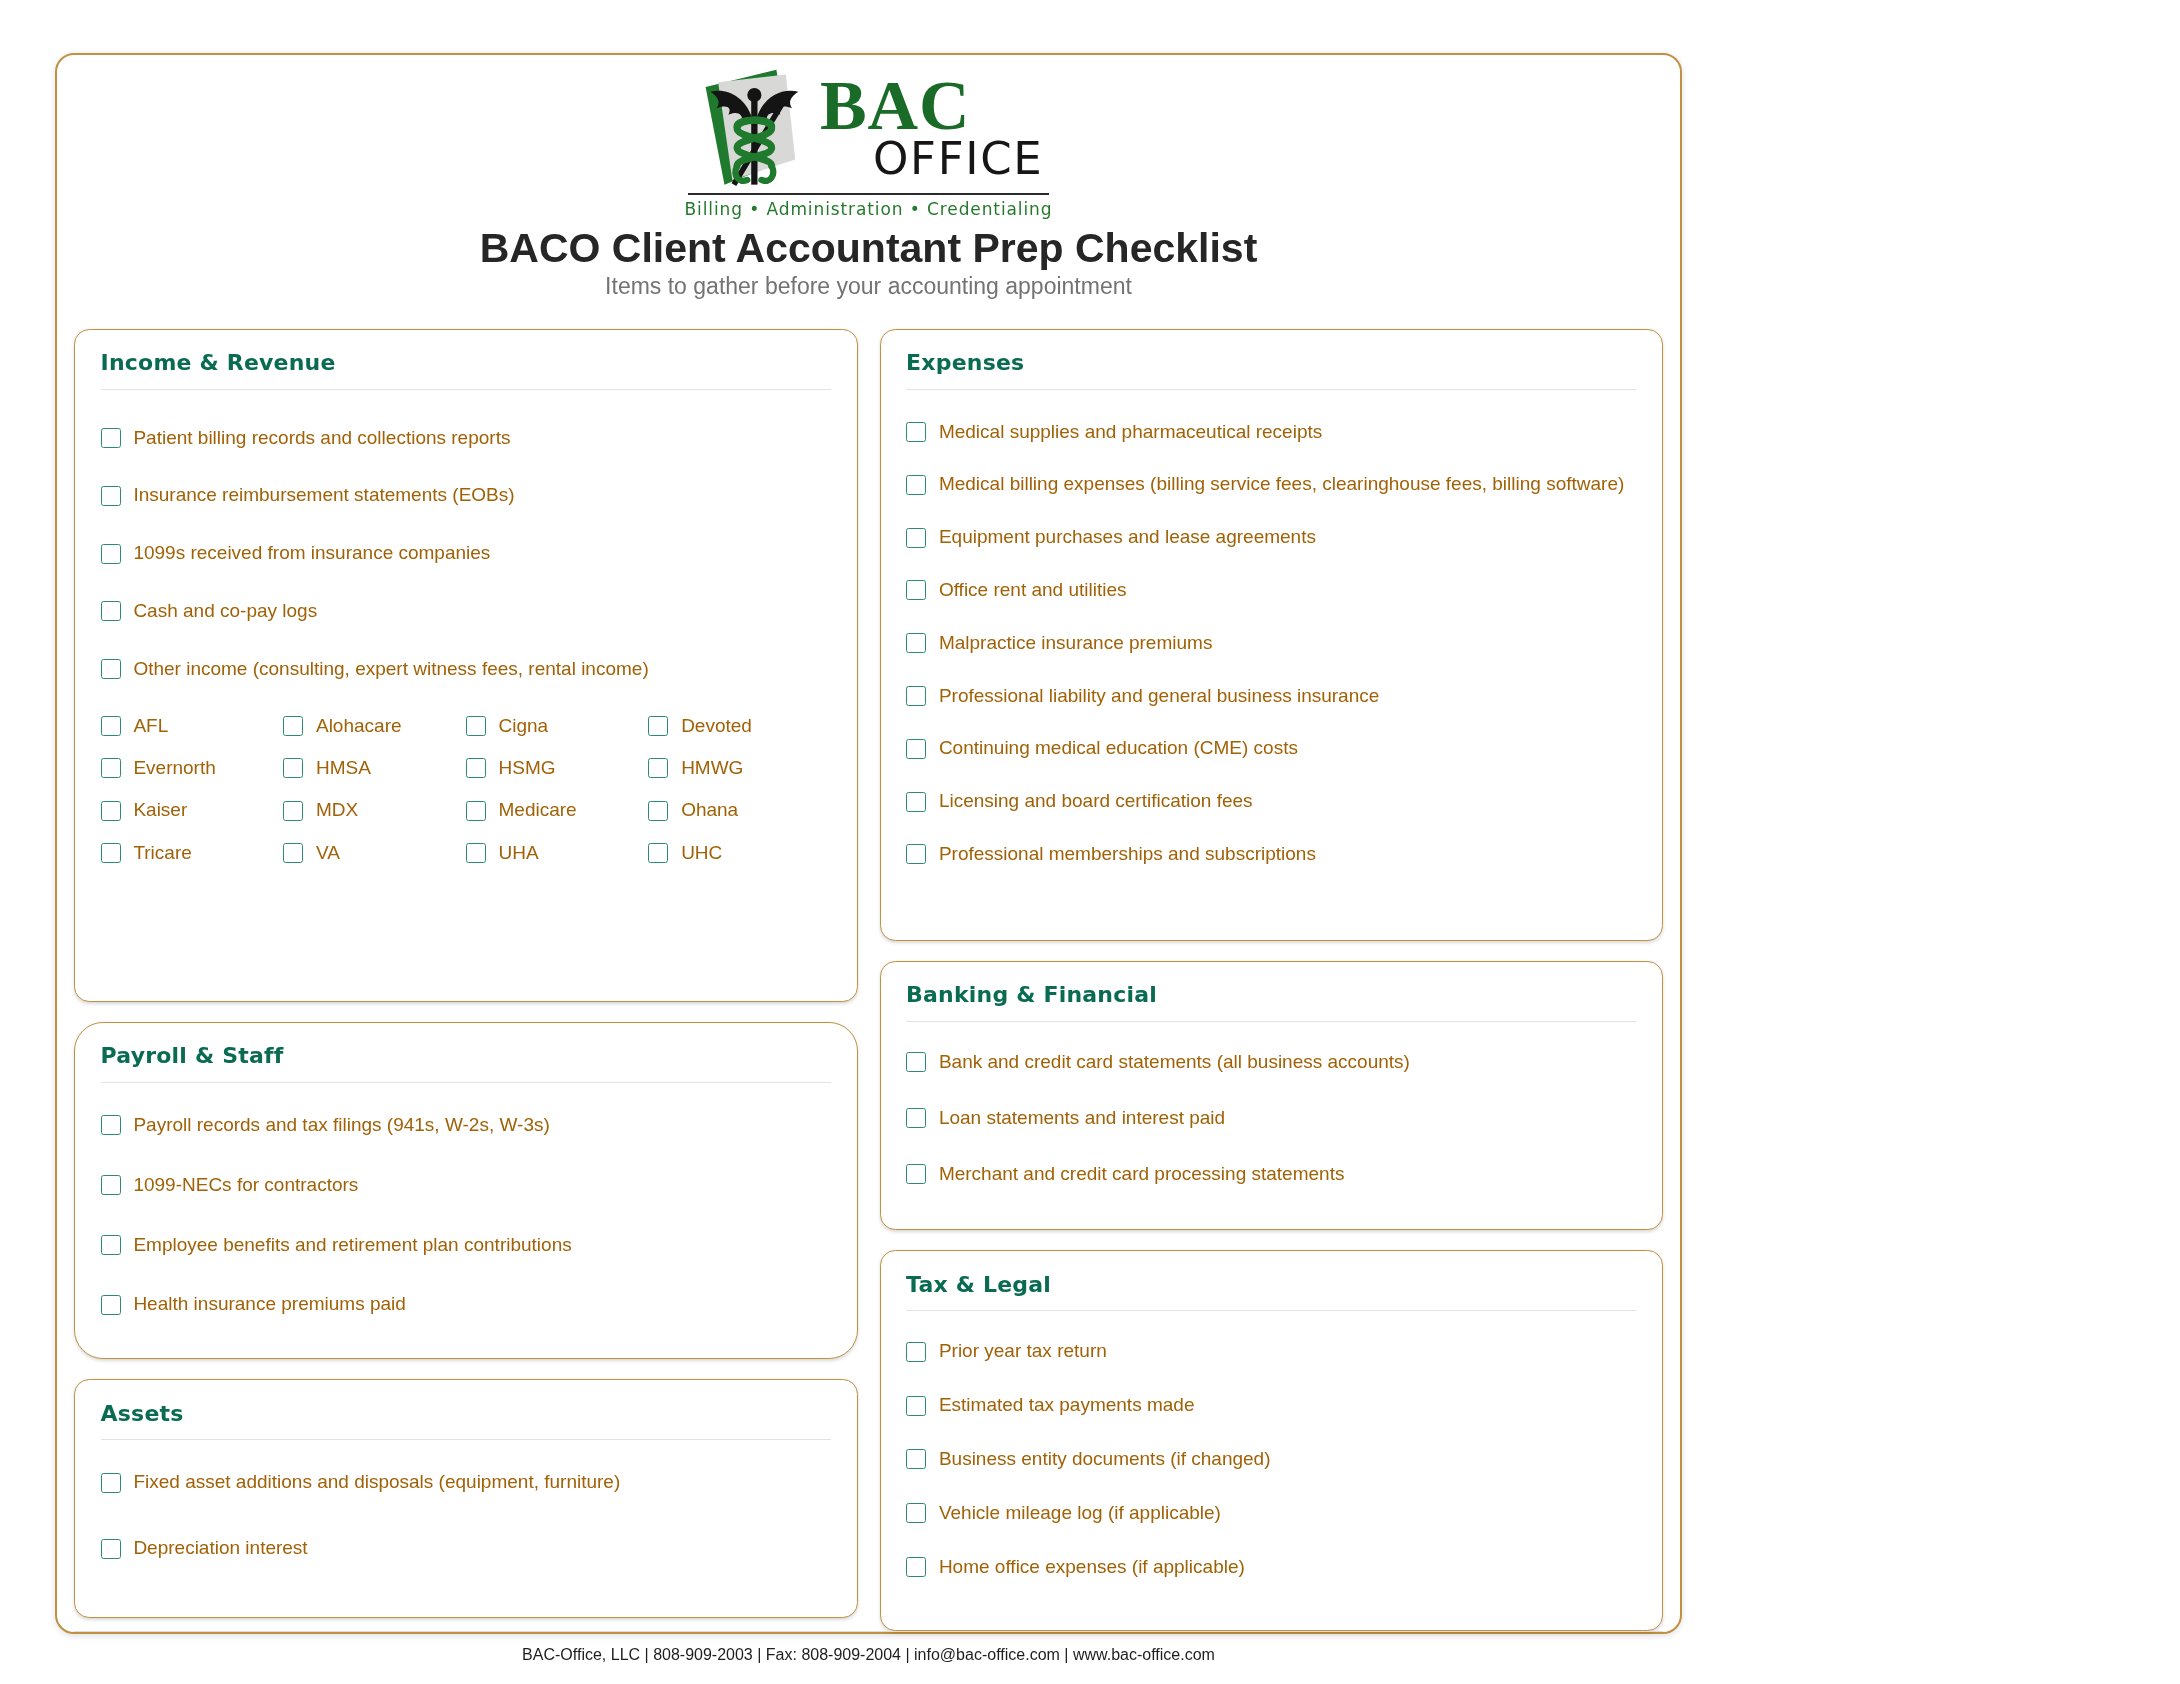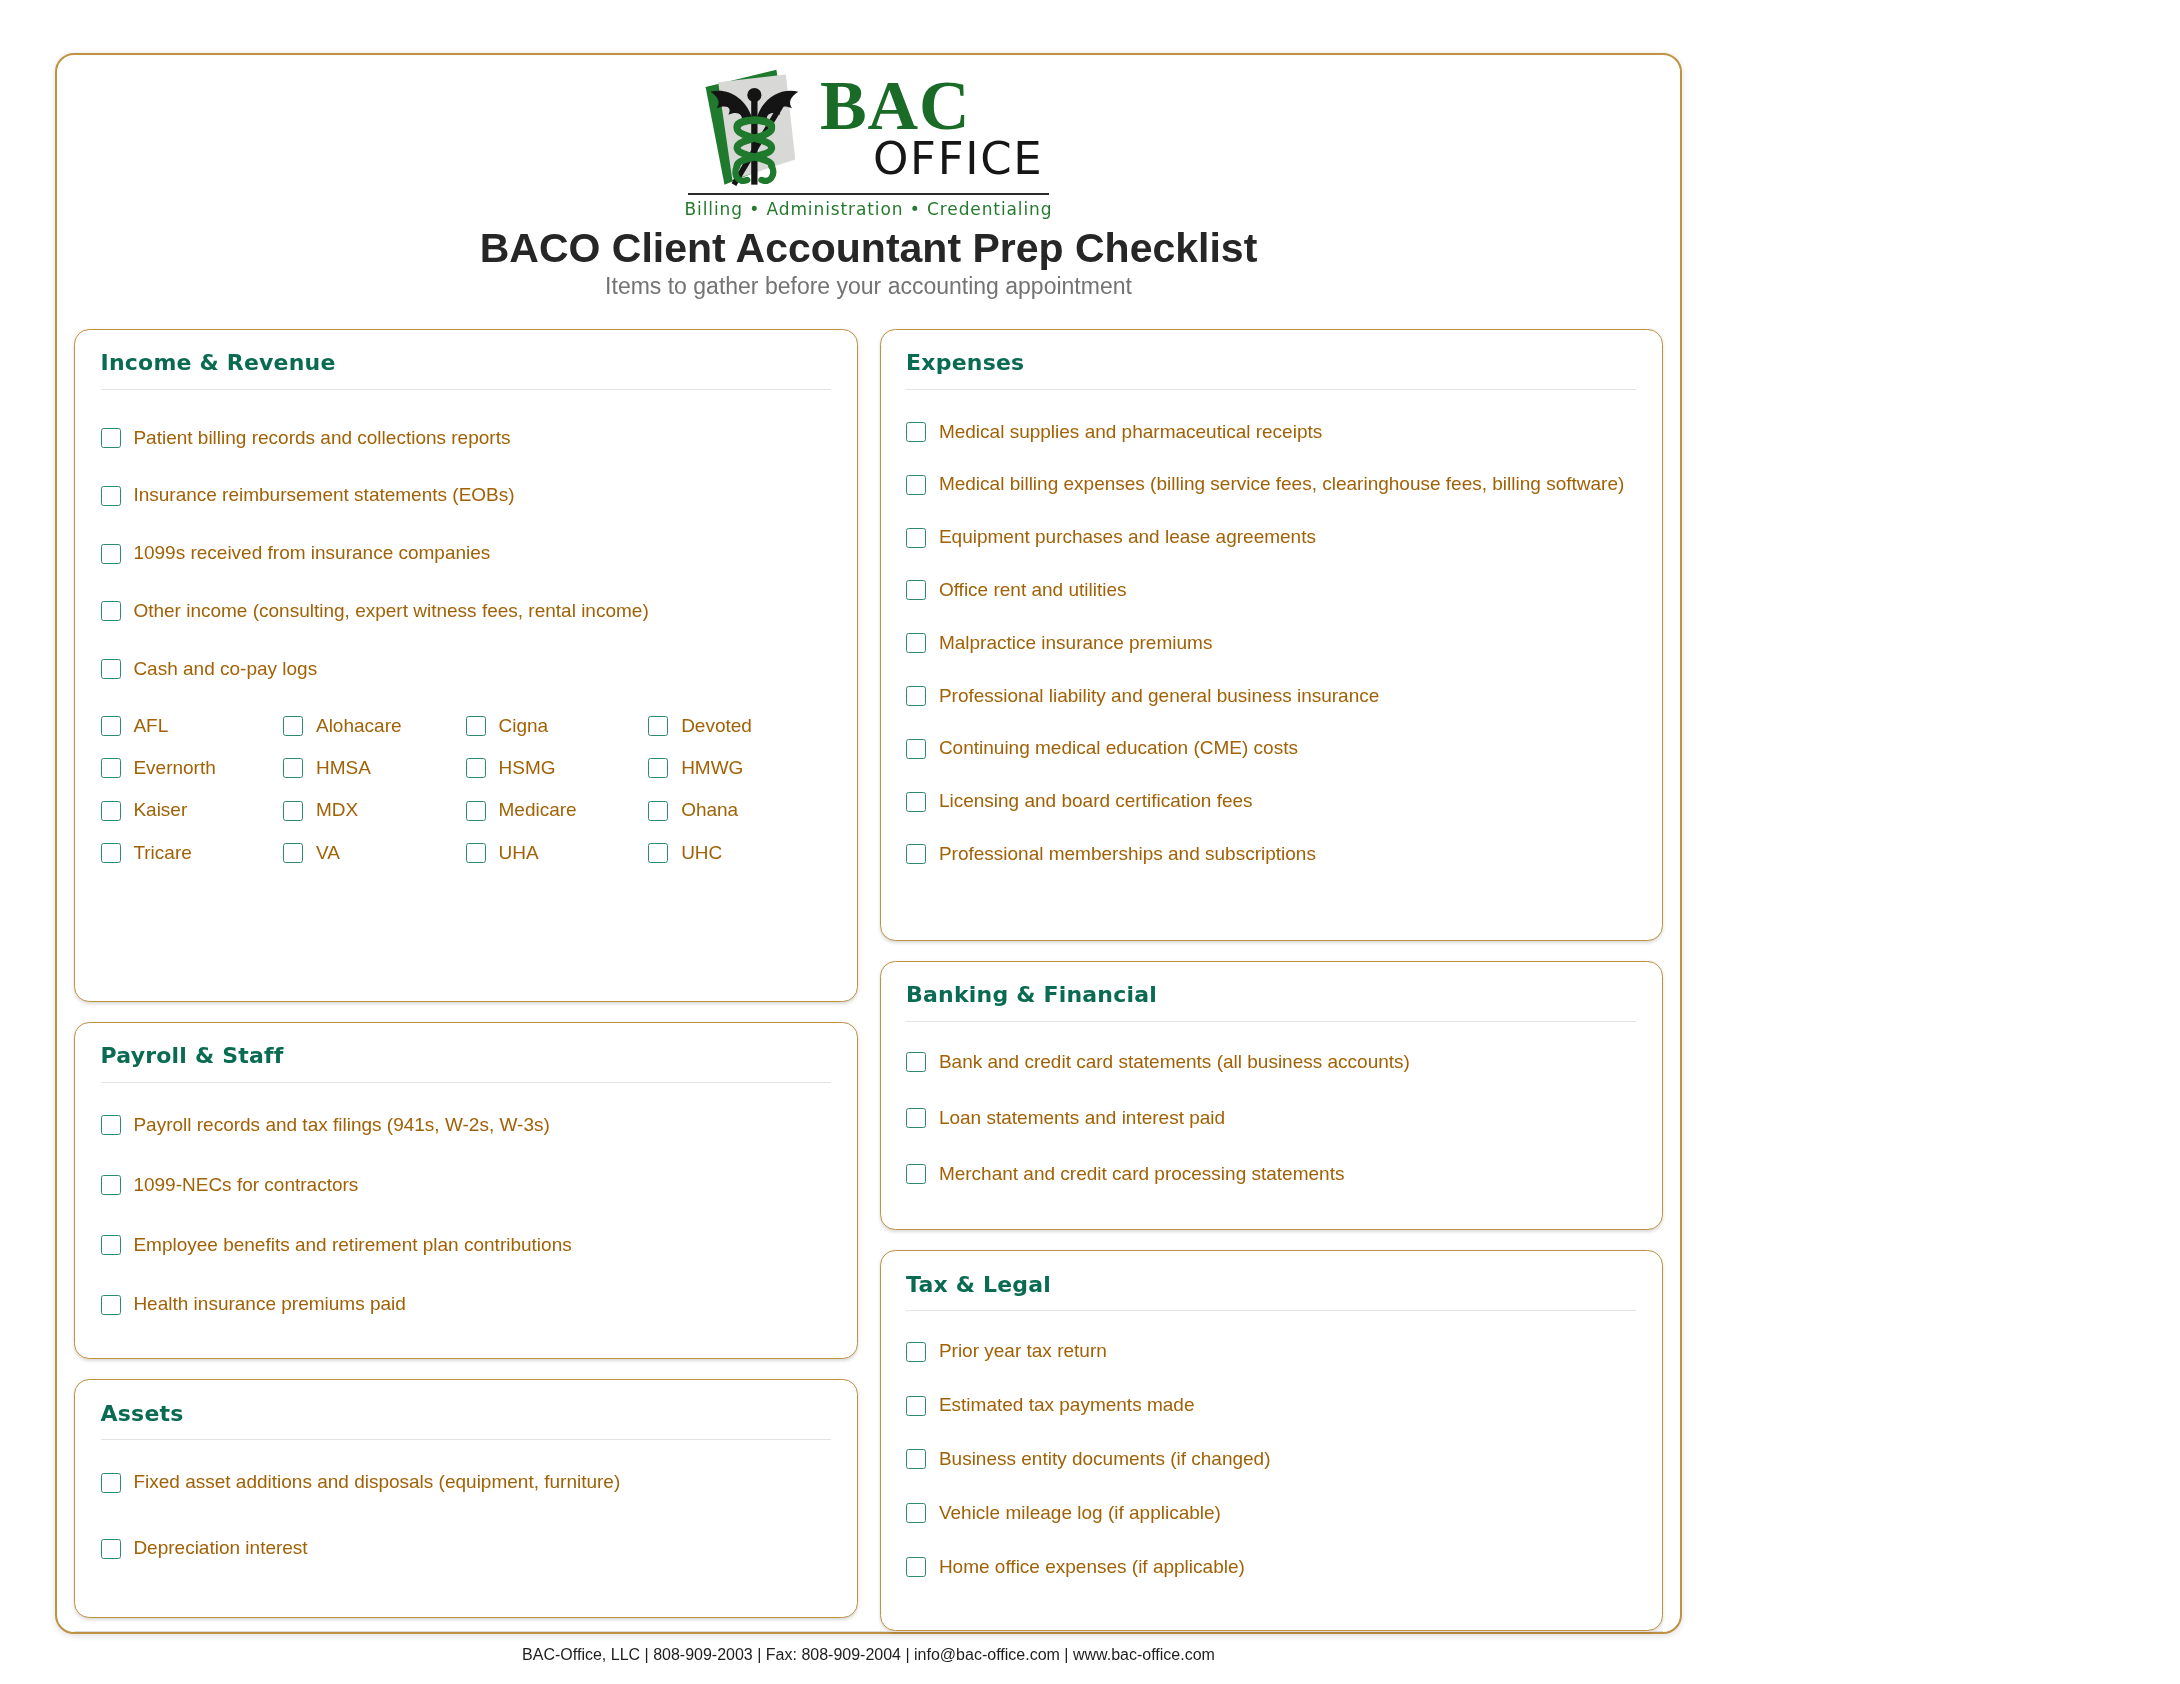--- a/index.html
+++ b/index.html
@@ -52,21 +52,21 @@
     box-shadow:0 1.7px 3.4px rgba(0,0,0,.15);
   }
   .box-title {
     margin:0; font-family:"DejaVu Sans", sans-serif; font-weight:bold;
     font-size:22px; color:#0a6b53; letter-spacing:0.2px;
   }
   .box-rule { border-top:1.7px solid #e3e3e3; margin-top:13.6px; }
   .items { display:flex; flex-direction:column; }
 
   .sec-income   { min-height:673px; }
-  .sec-payroll  { min-height:337px; }
+  .sec-payroll  { min-height:337px;border-radius:29px; }
   .sec-assets   { min-height:239px; }
   .sec-expenses { min-height:612px; }
   .sec-banking  { min-height:269px; }
   .sec-tax      { min-height:381px; }
 
   .sec-income   .items { gap:35px; margin-top:37px; }
   .sec-expenses .items { gap:30px; margin-top:31px; }
   .sec-payroll  .items { gap:37px; margin-top:31px; }
   .sec-assets   .items { gap:43px; margin-top:31px; }
   .sec-banking  .items { gap:33px; margin-top:29px; }
@@ -134,25 +134,25 @@
               <div class="item">
                 <span class="cb"></span>
                 <span>Insurance reimbursement statements (EOBs)</span>
               </div>
               <div class="item">
                 <span class="cb"></span>
                 <span>1099s received from insurance companies</span>
               </div>
               <div class="item">
                 <span class="cb"></span>
+                <span>Cash and co-pay logs</span>
+              </div>
+              <div class="item">
+                <span class="cb"></span>
                 <span>Other income (consulting, expert witness fees, rental income)</span>
-              </div>
-              <div class="item">
-                <span class="cb"></span>
-                <span>Cash and co-pay logs</span>
               </div>
             </div>
           <div class="insurers">
               <div class="item">
                 <span class="cb"></span>
                 <span>AFL</span>
               </div>
               <div class="item">
                 <span class="cb"></span>
                 <span>Alohacare</span>

